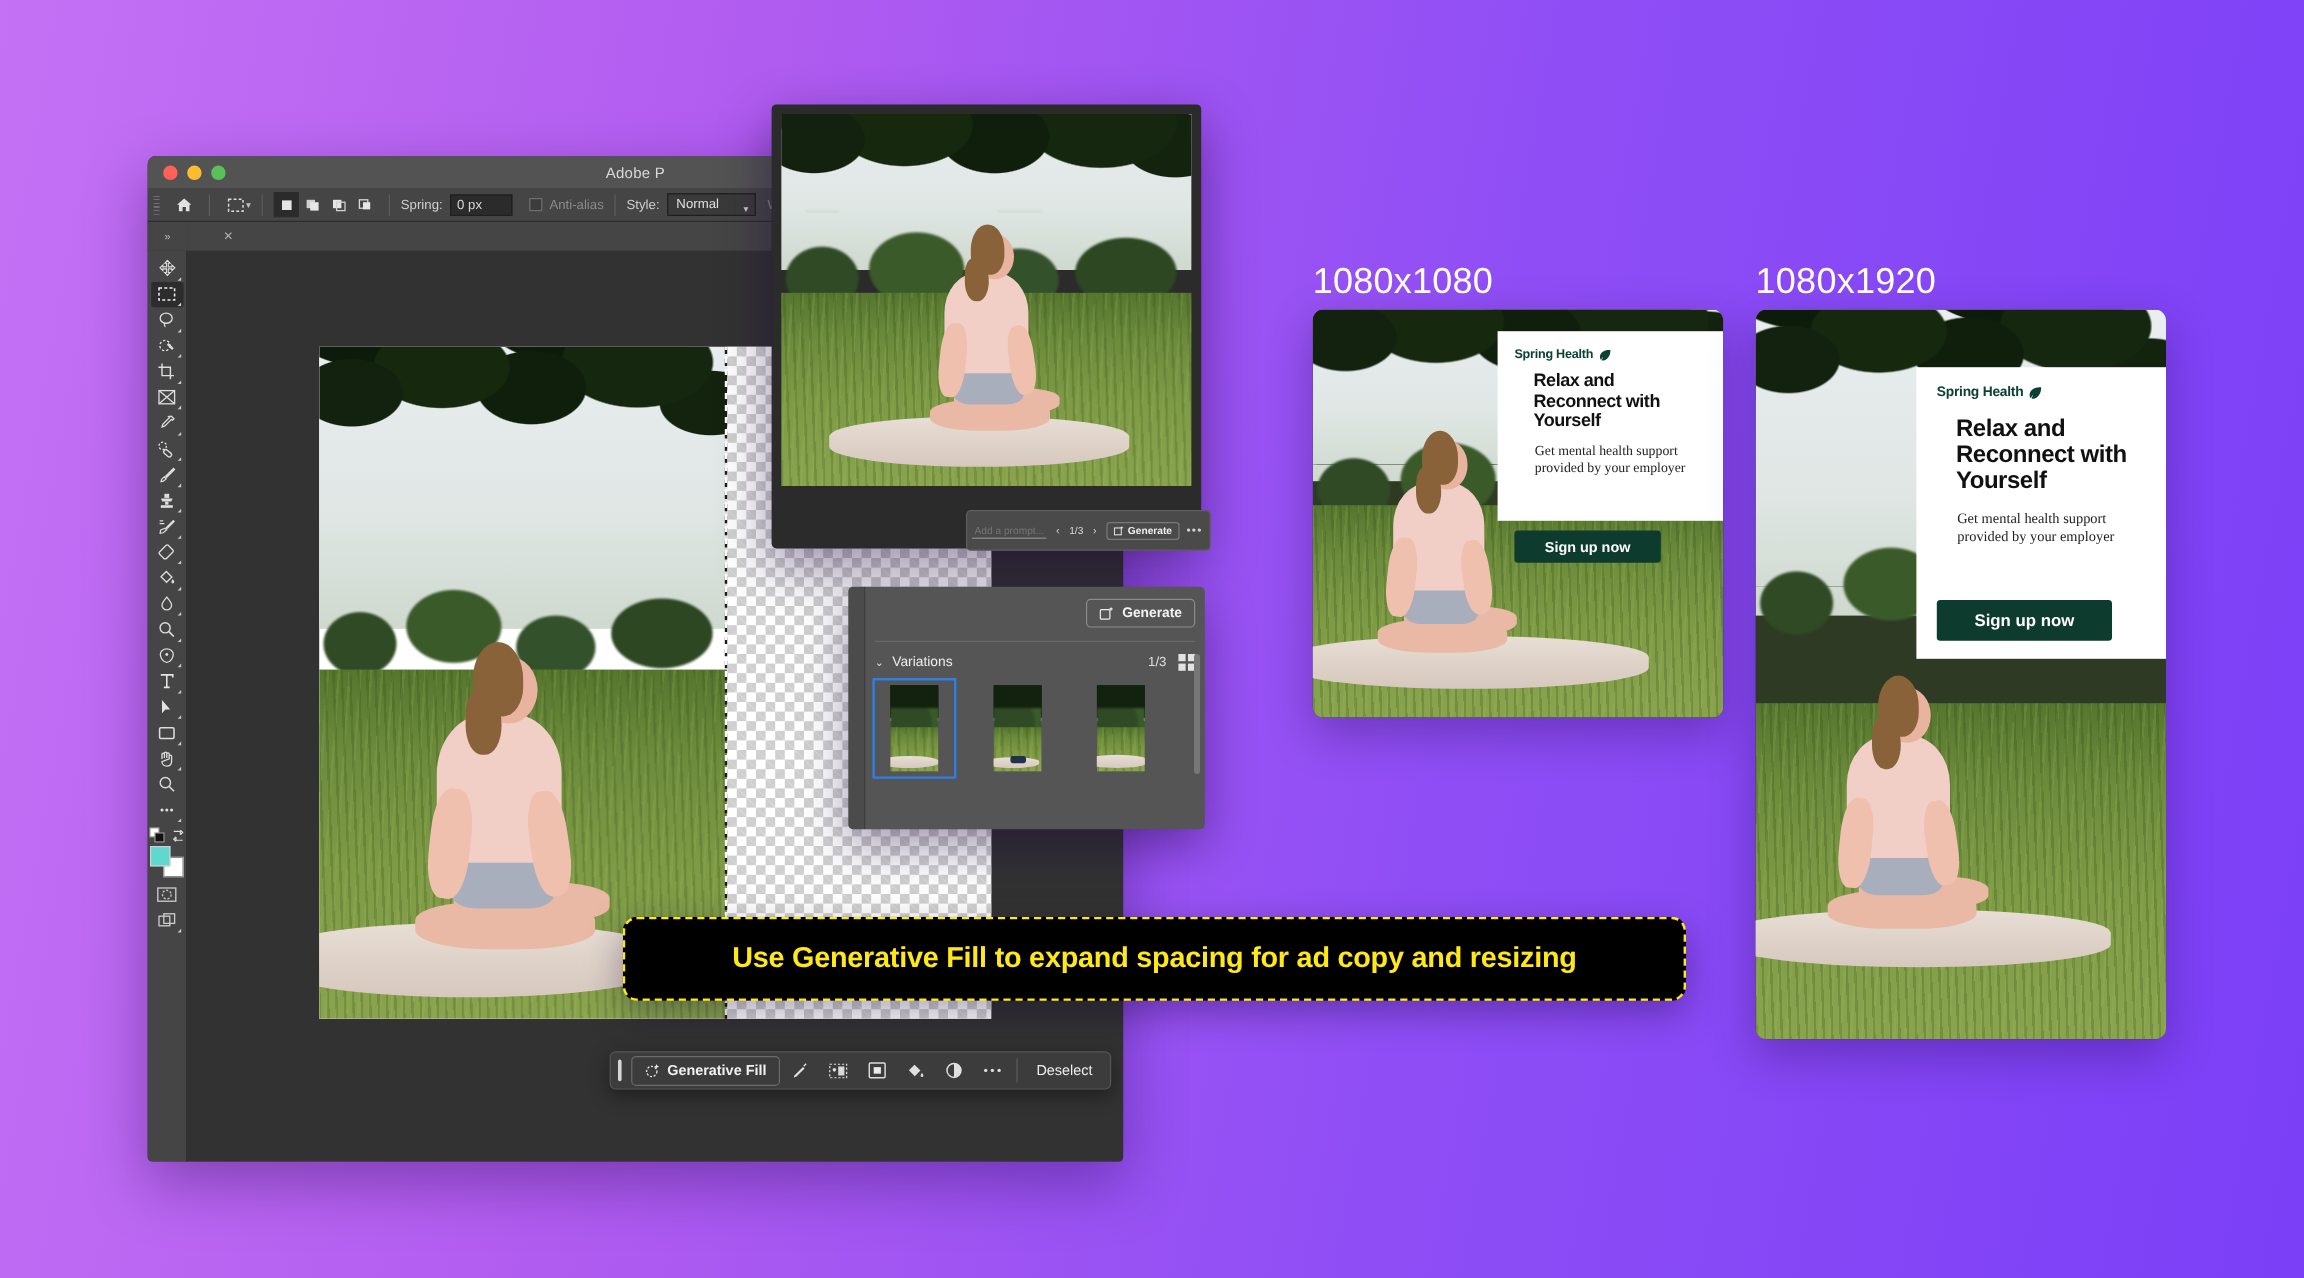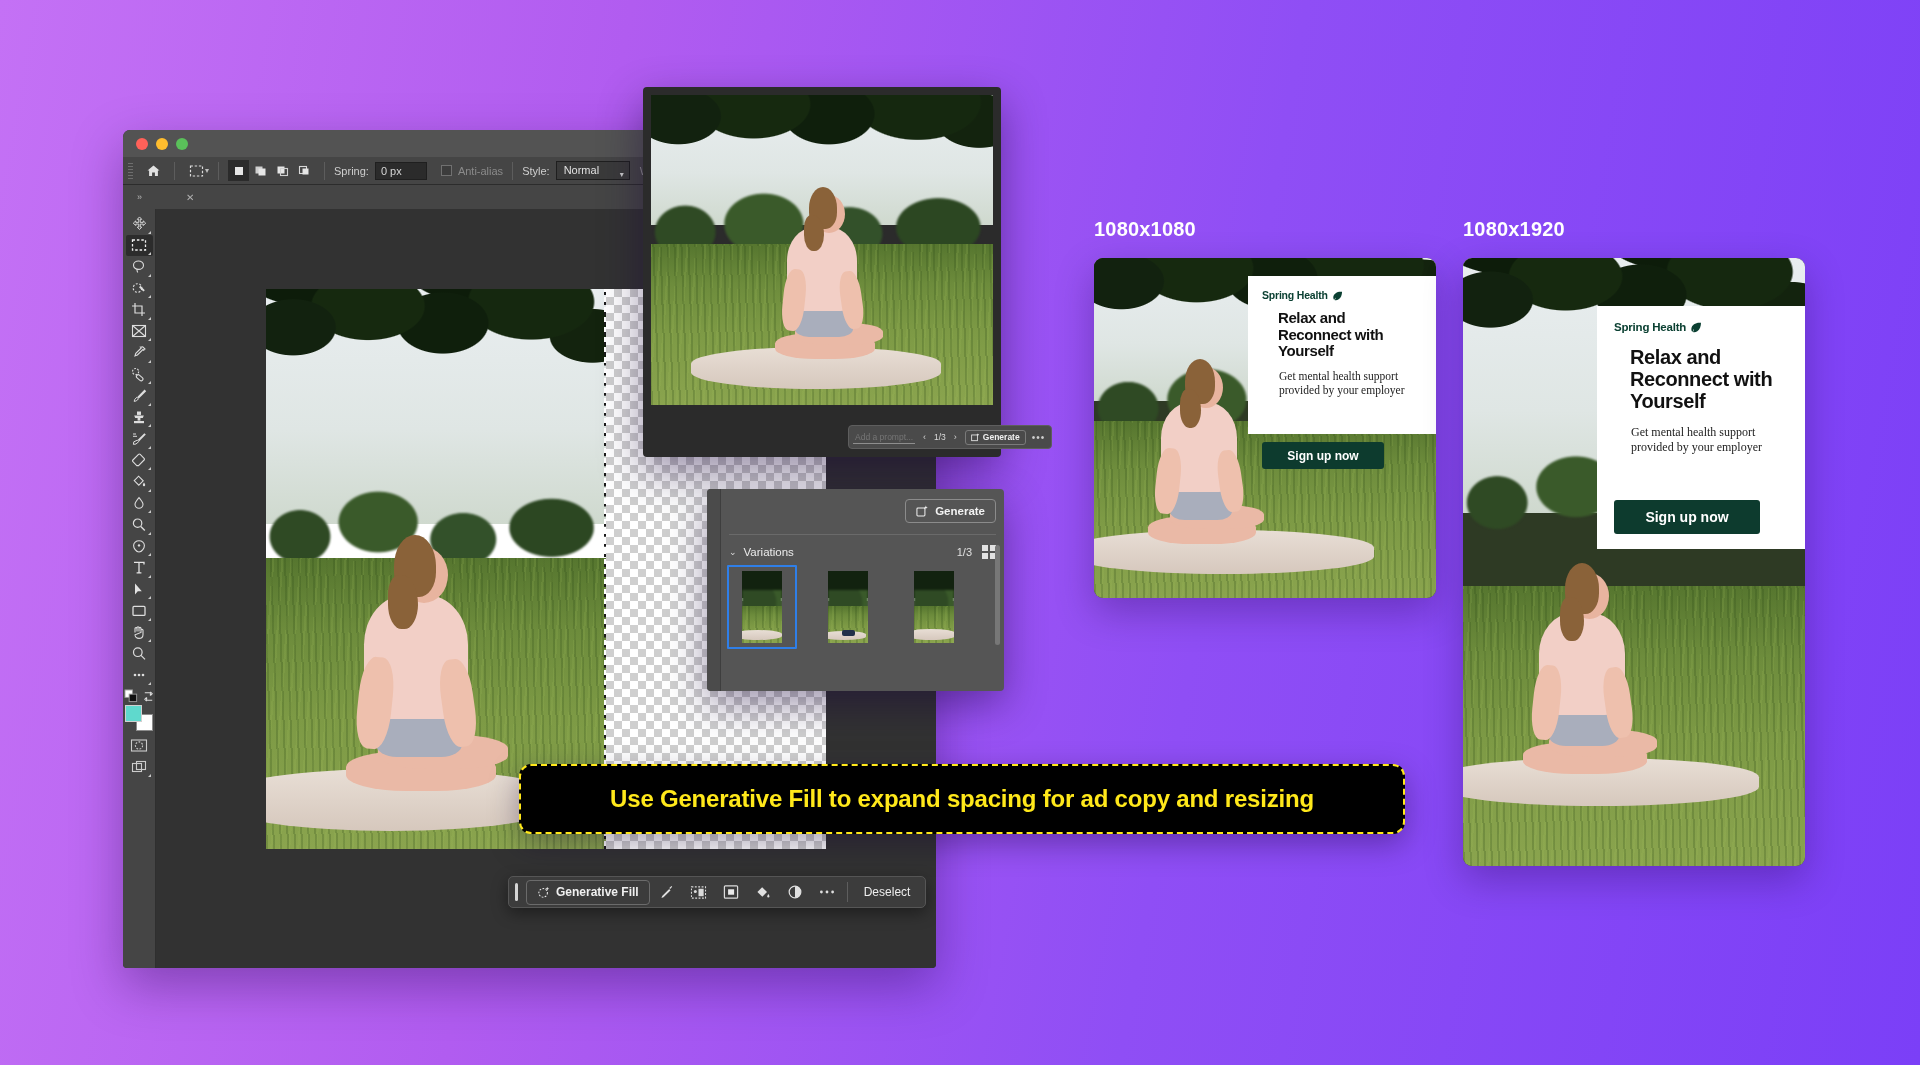--- a/index.html
+++ b/index.html
@@ -175,24 +175,23 @@
   .preview-win {
     position: absolute; left: 643px; top: 87px;
     width: 358px; height: 370px;
     background: #2b2b2b; border-radius: 4px;
     box-shadow: 0 16px 44px rgba(25,0,60,.45);
     overflow: hidden;
   }
   .preview-photo { position:absolute; left:8px; top:8px; width: 342px; height: 310px; overflow:hidden; }
   .preview-toolbar {
     position: absolute; left: 805px; top: 425px;
-    height: 24px; background: #4a4a4a; border: 1px solid #5e5e5e; border-radius: 4px;
+    height: 34px; background: #4a4a4a; border: 1px solid #5e5e5e; border-radius: 4px;
     display: flex; align-items: center; padding: 0 4px; gap: 4px;
     z-index: 6;
-    margin-left: 43px;
   }
   .pv-prompt {
     background: transparent; border: none; border-bottom: 1px solid #8e8e8e;
     color: #9a9a9a; font-size: 8.5px; width: 62px; height: 14px; padding: 0 2px;
     font-family: "Liberation Sans", sans-serif;
   }
   .pv-arrow { color: #d2d2d2; font-size: 9px; width: 11px; text-align: center; }
   .pv-count { color: #dcdcdc; font-size: 8.5px; }
   .pv-gen {
     display:flex; align-items:center; gap:3px; border:1px solid #7a7a7a; border-radius:3px;
@@ -225,21 +224,21 @@
   .var-gridicon i { background:#e2e2e2; display:block; }
   .var-thumbs { position:absolute; left: 22px; top: 82px; display: flex; gap: 20px; }
   .var-thumb { width: 66px; height: 72px; position: relative; }
   .var-thumb .tframe { position:absolute; inset:-6px -2px; border: 2px solid #2f7fe8; border-radius:1px; }
   .var-thumb .timg { position:absolute; left: 13px; top: 0; width: 40px; height: 72px; overflow:hidden; }
   .var-scroll { position:absolute; right: 4px; top: 56px; width: 5px; height: 100px;
      background:#777; border-radius: 3px; }
 
   
   .size-label {
-    position: absolute; color: #fff; font-size: 20px; font-weight: 700; letter-spacing: .2px;
+    position: absolute; color: #fff; font-size: 30px; font-weight: 400; letter-spacing: .2px;
   }
   .ad-square {
     position: absolute; left: 1094px; top: 258px; width: 342px; height: 340px;
     border-radius: 9px; overflow: hidden; background:#2e3a24;
     box-shadow: 0 14px 38px rgba(30,0,70,.3);
   }
   .ad-story {
     position: absolute; left: 1463px; top: 258px; width: 342px; height: 608px;
     border-radius: 9px; overflow: hidden; background:#2e3a24;
     box-shadow: 0 14px 38px rgba(30,0,70,.3);
@@ -275,20 +274,21 @@
 <body>
 
 <div class="ps-window">
 
   <div class="ps-titlebar">
     <div class="traffic">
       <span class="dot r"></span>
       <span class="dot y"></span>
       <span class="dot g"></span>
     </div>
+    <div class="ps-title">Adobe P</div>
   </div>
 
   <div class="ps-optionsbar">
     <div class="ob-grip"></div>
     <div class="ob-icon" style="margin-left:8px">
       <svg width="15" height="14" viewBox="0 0 15 14">
           <path d="M7.5 1.5 1.5 6.6h1.6V12h3V8.6h2.8V12h3V6.6h1.6z" fill="#e2e2e2"></path>
         </svg>
     </div>
     <div class="ob-sep"></div>

